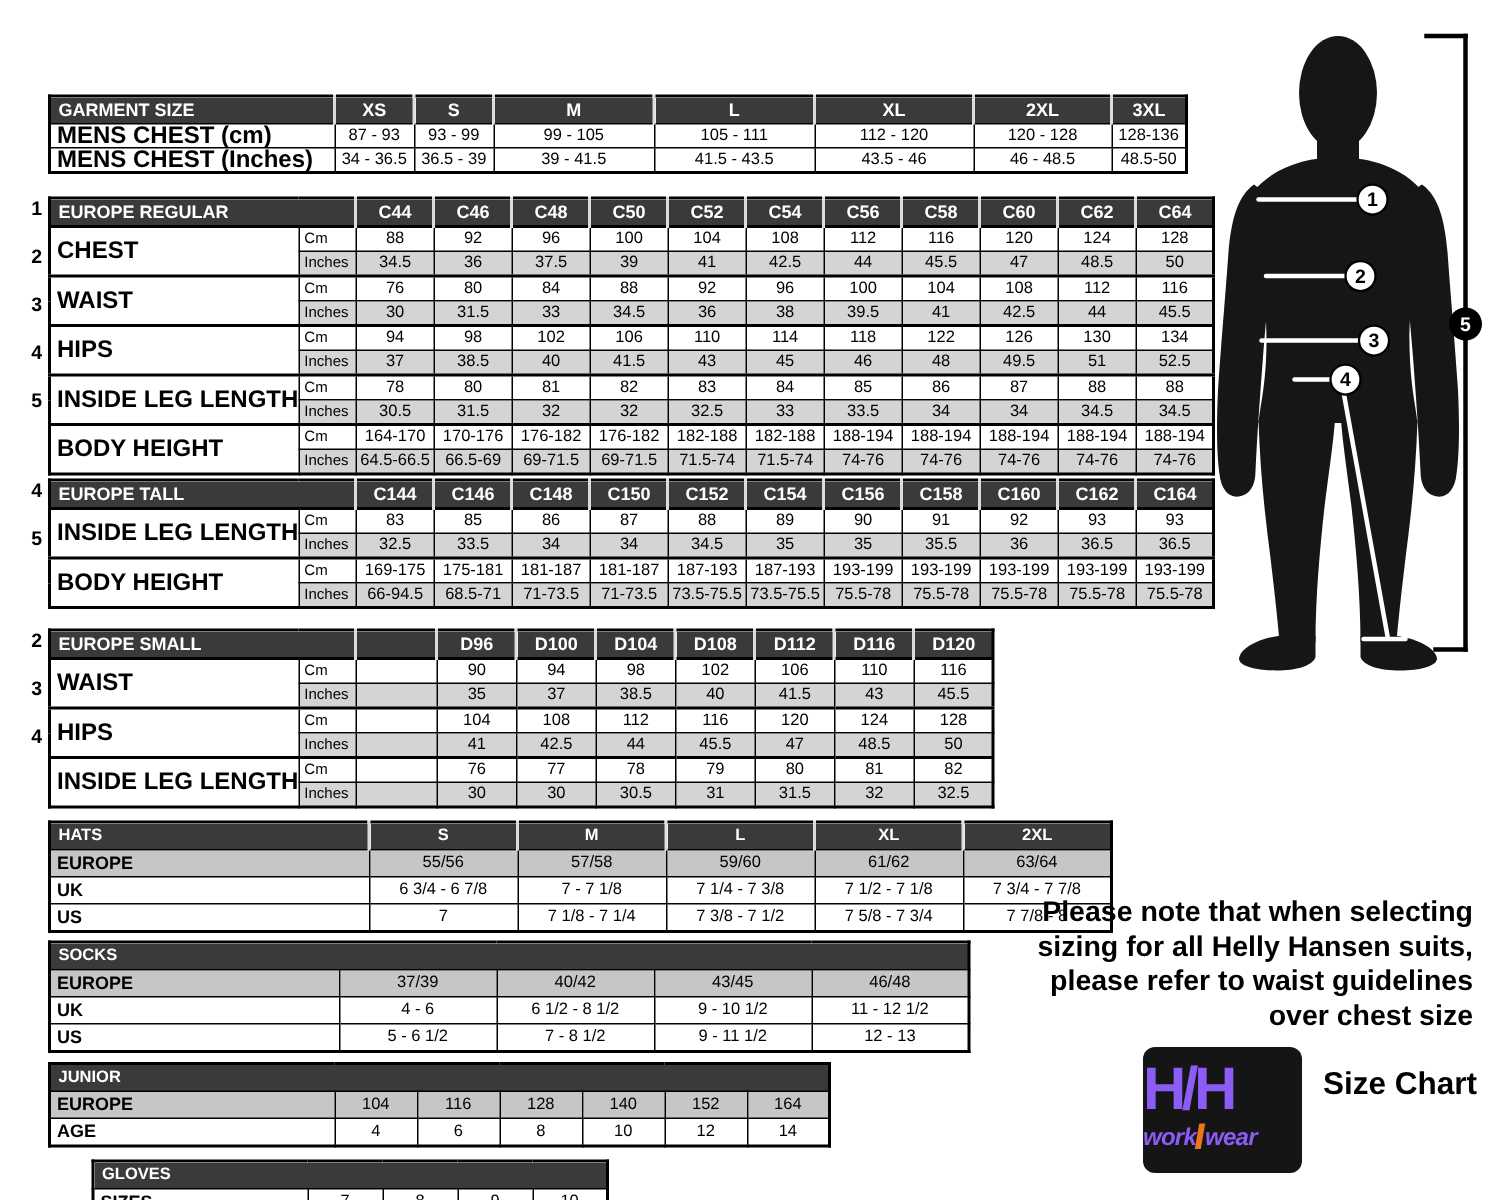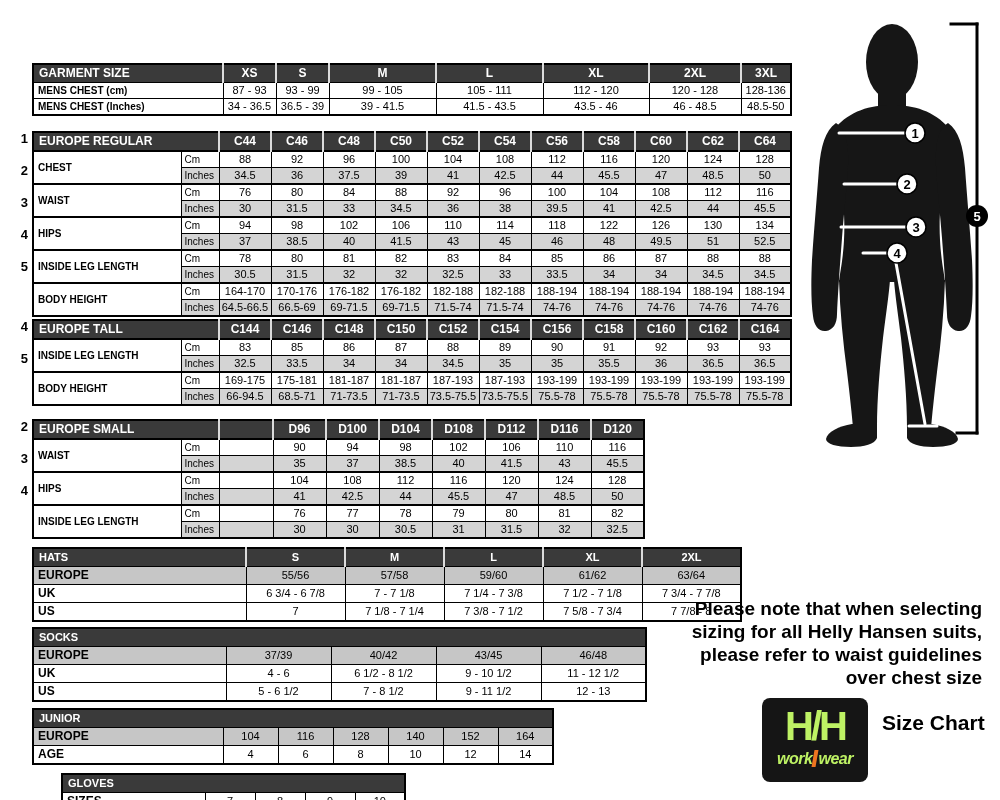--- a/index.html
+++ b/index.html
@@ -10,32 +10,32 @@
   .tbl{position:absolute;margin-top:28px;}
   table{border-collapse:collapse;table-layout:fixed;border:2px solid #000;background:#fff;}
   th,td{
     border:1px solid #000;padding:0;margin:0;text-align:center;
     font-size:11px;line-height:15px;height:15px;white-space:nowrap;overflow:hidden;
     font-weight:normal;background:#fff;
   }
   tr.head th{background:#3a3a3a;color:#fff;font-weight:bold;font-size:12px;height:17px;line-height:17px;}
   tr.head th + th{border-left:2px solid #dcdcdc;}
   th.title{text-align:left;padding-left:5px;}
-  th.label{text-align:left;padding-left:4px;font-weight:bold;font-size:10px;background:#fff;}
+  th.label{text-align:left;padding-left:4px;font-weight:bold;font-size:16px;background:#fff;}
   td.unit{text-align:left;padding-left:3px;font-size:10px;}
   tr.cm-row th,tr.cm-row td{border-top:2px solid #000;}
   tr.in-row td{background:#d4d4d4;}
   tr.eur-row td,tr.eur-row th{background:#c6c6c6;}
   table.wide th,table.wide td{height:17px;line-height:17px;font-size:11px;}
   table.wide th.label{font-size:12px;}
   .sidenum{position:absolute;width:14px;text-align:right;font-size:13px;font-weight:bold;}
   .note{position:absolute;left:648px;top:597px;width:334px;text-align:right;
         font-size:19px;line-height:23px;font-weight:bold;}
   .logo{position:absolute;left:762px;top:698px;width:106px;height:84px;background:#151515;
-        border-radius:8px;color:#bef264;text-align:center;}
+        border-radius:8px;color:#8b5cf6;}
   .logo .hh{font-size:40px;font-weight:bold;line-height:46px;margin-top:5px;letter-spacing:-3px;}
   .logo .ww{font-size:16px;font-weight:bold;font-style:italic;line-height:20px;letter-spacing:-0.5px;}
   .logo .bar{display:inline-block;width:4px;height:17px;background:#ee7420;
              transform:skewX(-10deg);margin:0 1px;vertical-align:-3px;}
   .sizechart{position:absolute;left:882px;top:711px;font-size:21px;font-weight:bold;}
   .figure{position:absolute;left:795px;top:20px;}
 </style>
 </head>
 <body>
 

